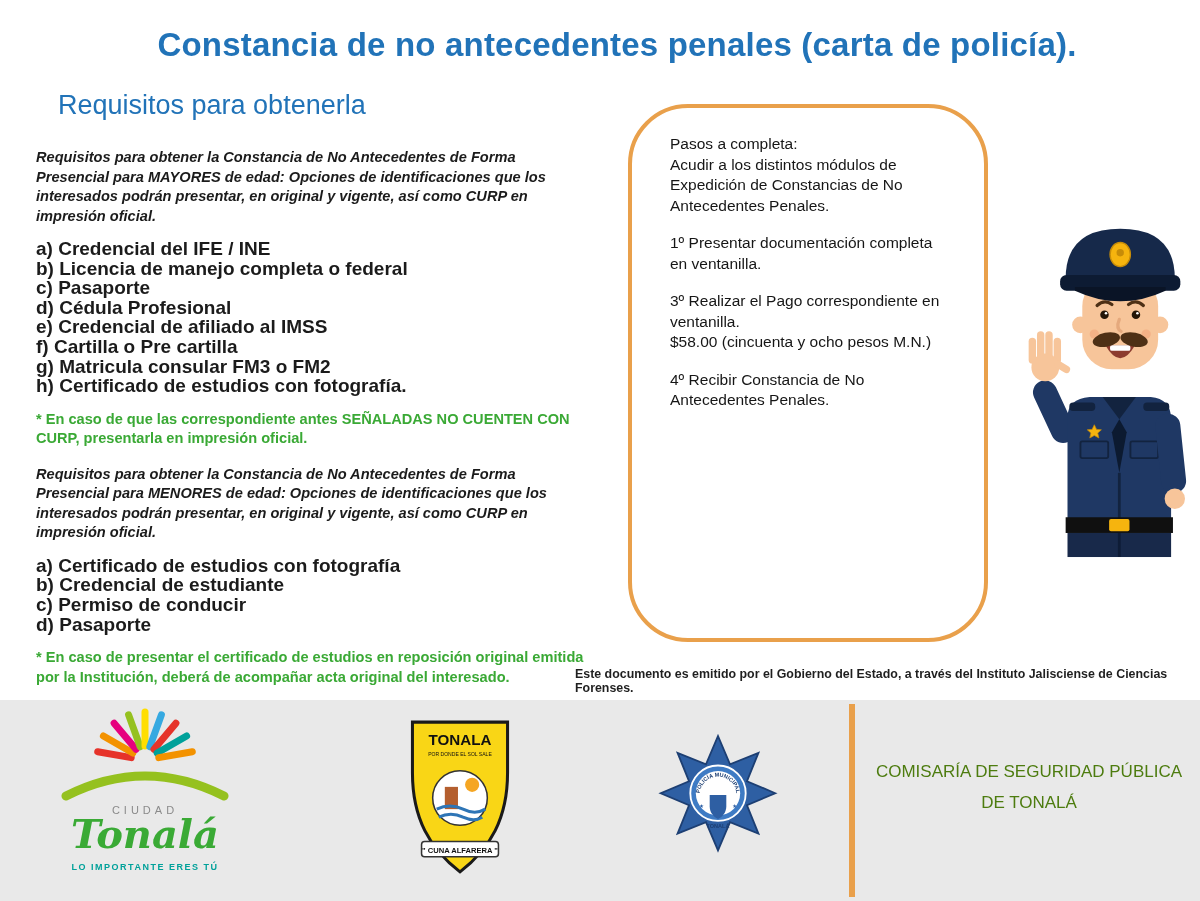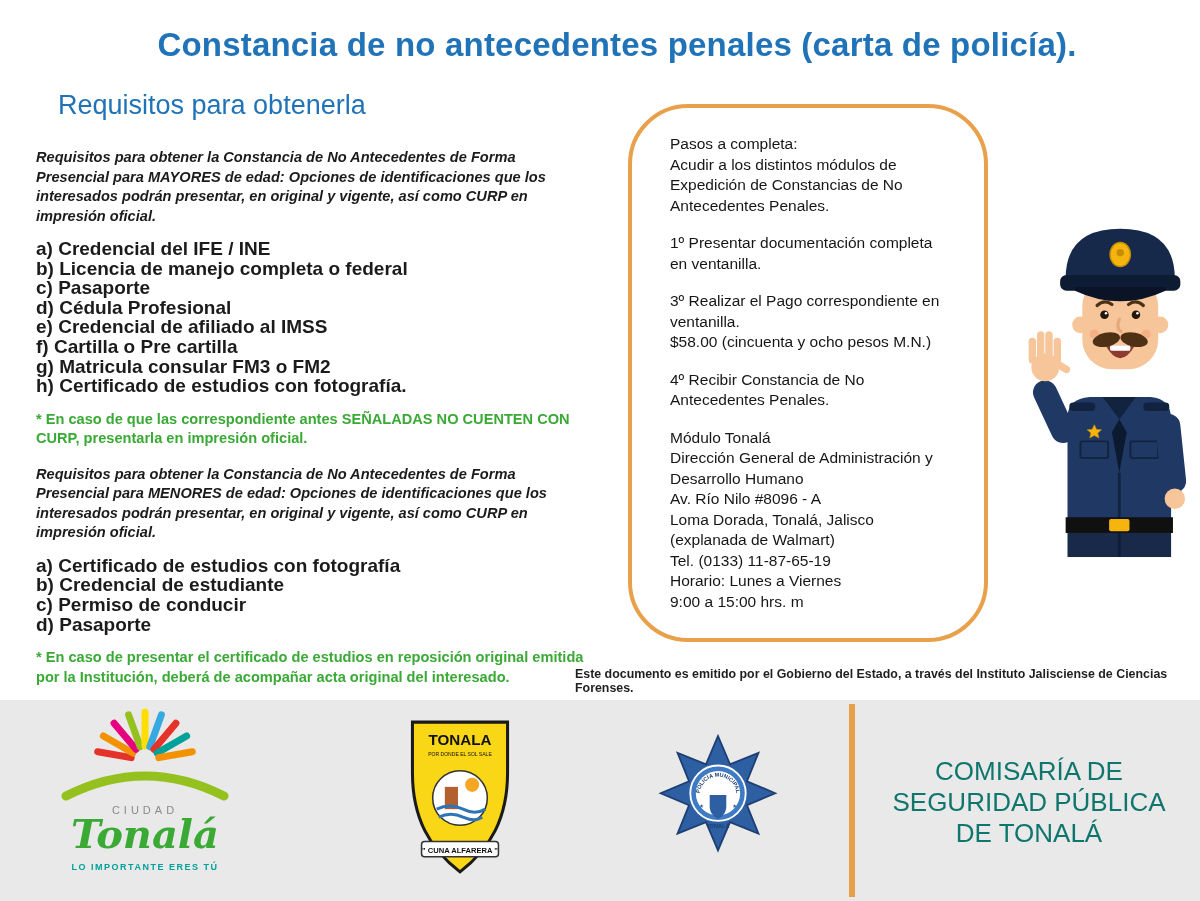--- a/index.html
+++ b/index.html
@@ -43,21 +43,21 @@
   .officer{position:absolute;left:1012px;top:186px;}
 
   
   .footer-band{position:absolute;left:0;top:700px;width:1200px;height:201px;background:#e9e9e9;}
   .logo-ciudad{position:absolute;left:50px;top:708px;}
   .logo-shield{position:absolute;left:404px;top:712px;}
   .logo-badge{position:absolute;left:658px;top:710px;}
   .footer-divider{position:absolute;left:849px;top:704px;width:6px;height:193px;background:#e9a04b;}
   .comisaria{
     position:absolute;left:873px;top:756px;width:312px;text-align:center;
-    font-size:26px;line-height:31px;color:#0f766e;font-weight:400;
+    font-size:17px;line-height:31px;color:#4d7c0f;font-weight:400;
   }
 </style>
 </head>
 <body>
 
 <div id="stage">
 
   <div class="title">Constancia de no antecedentes penales (carta de policía).</div>
   <div class="subtitle">Requisitos para obtenerla</div>
 
@@ -84,27 +84,20 @@
     <p class="note">* En caso de presentar el certificado de estudios en reposición original emitida por la Institución, deberá de acompañar acta original del interesado.</p>
   </div>
 
   <div class="steps-box">
     <p class="step">Pasos a completa:
 Acudir a los distintos módulos de Expedición de Constancias de No Antecedentes Penales.</p>
     <p class="step">1º Presentar documentación completa en ventanilla.</p>
     <p class="step">3º Realizar el Pago correspondiente en ventanilla.
 $58.00 (cincuenta y ocho pesos M.N.)</p>
     <p class="step">4º Recibir Constancia de No Antecedentes Penales.</p>
-    <p class="step">Módulo Tonalá
-Dirección General de Administración y Desarrollo Humano
-Av. Río Nilo #8096 - A
-Loma Dorada, Tonalá, Jalisco (explanada de Walmart)
-Tel. (0133) 11-87-65-19
-Horario: Lunes a Viernes
-9:00 a 15:00 hrs. m</p>
   </div>
 
   <svg class="officer" width="185" height="385" viewBox="0 0 200 400" aria-hidden="true">
 
     <rect x="32" y="200" width="26" height="72" rx="13" fill="#1f3864" transform="rotate(-25 45 235)"></rect>
 
     <path d="M60,242 Q60,222 84,220 L150,220 Q172,222 172,244 L172,354 L60,354 Z" fill="#1f3864"></path>
     <rect x="62" y="226" width="28" height="9" rx="4" fill="#12233f"></rect>
     <rect x="142" y="226" width="28" height="9" rx="4" fill="#12233f"></rect>
     <path d="M98,220 L116,244 L134,220 Z" fill="#12233f"></path>

